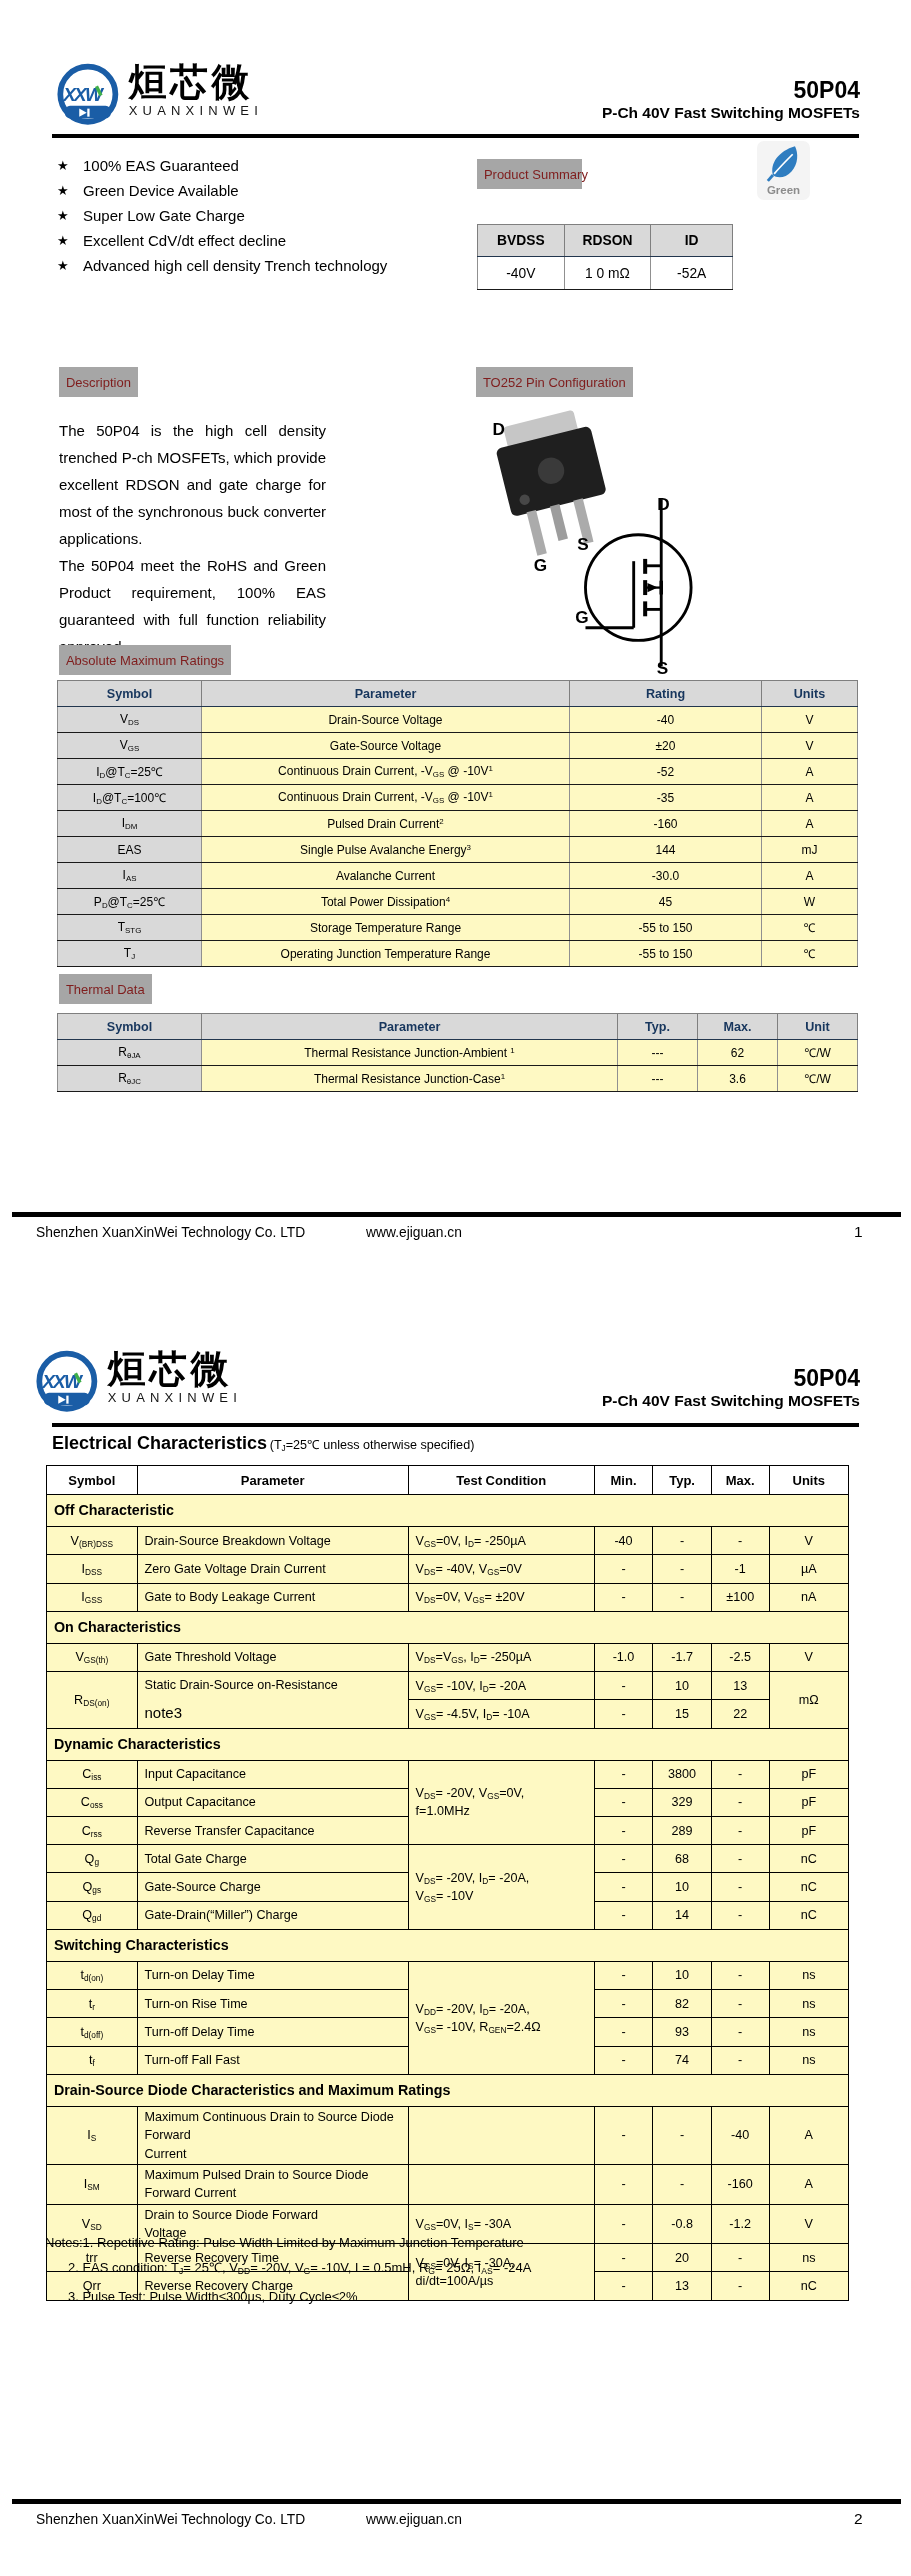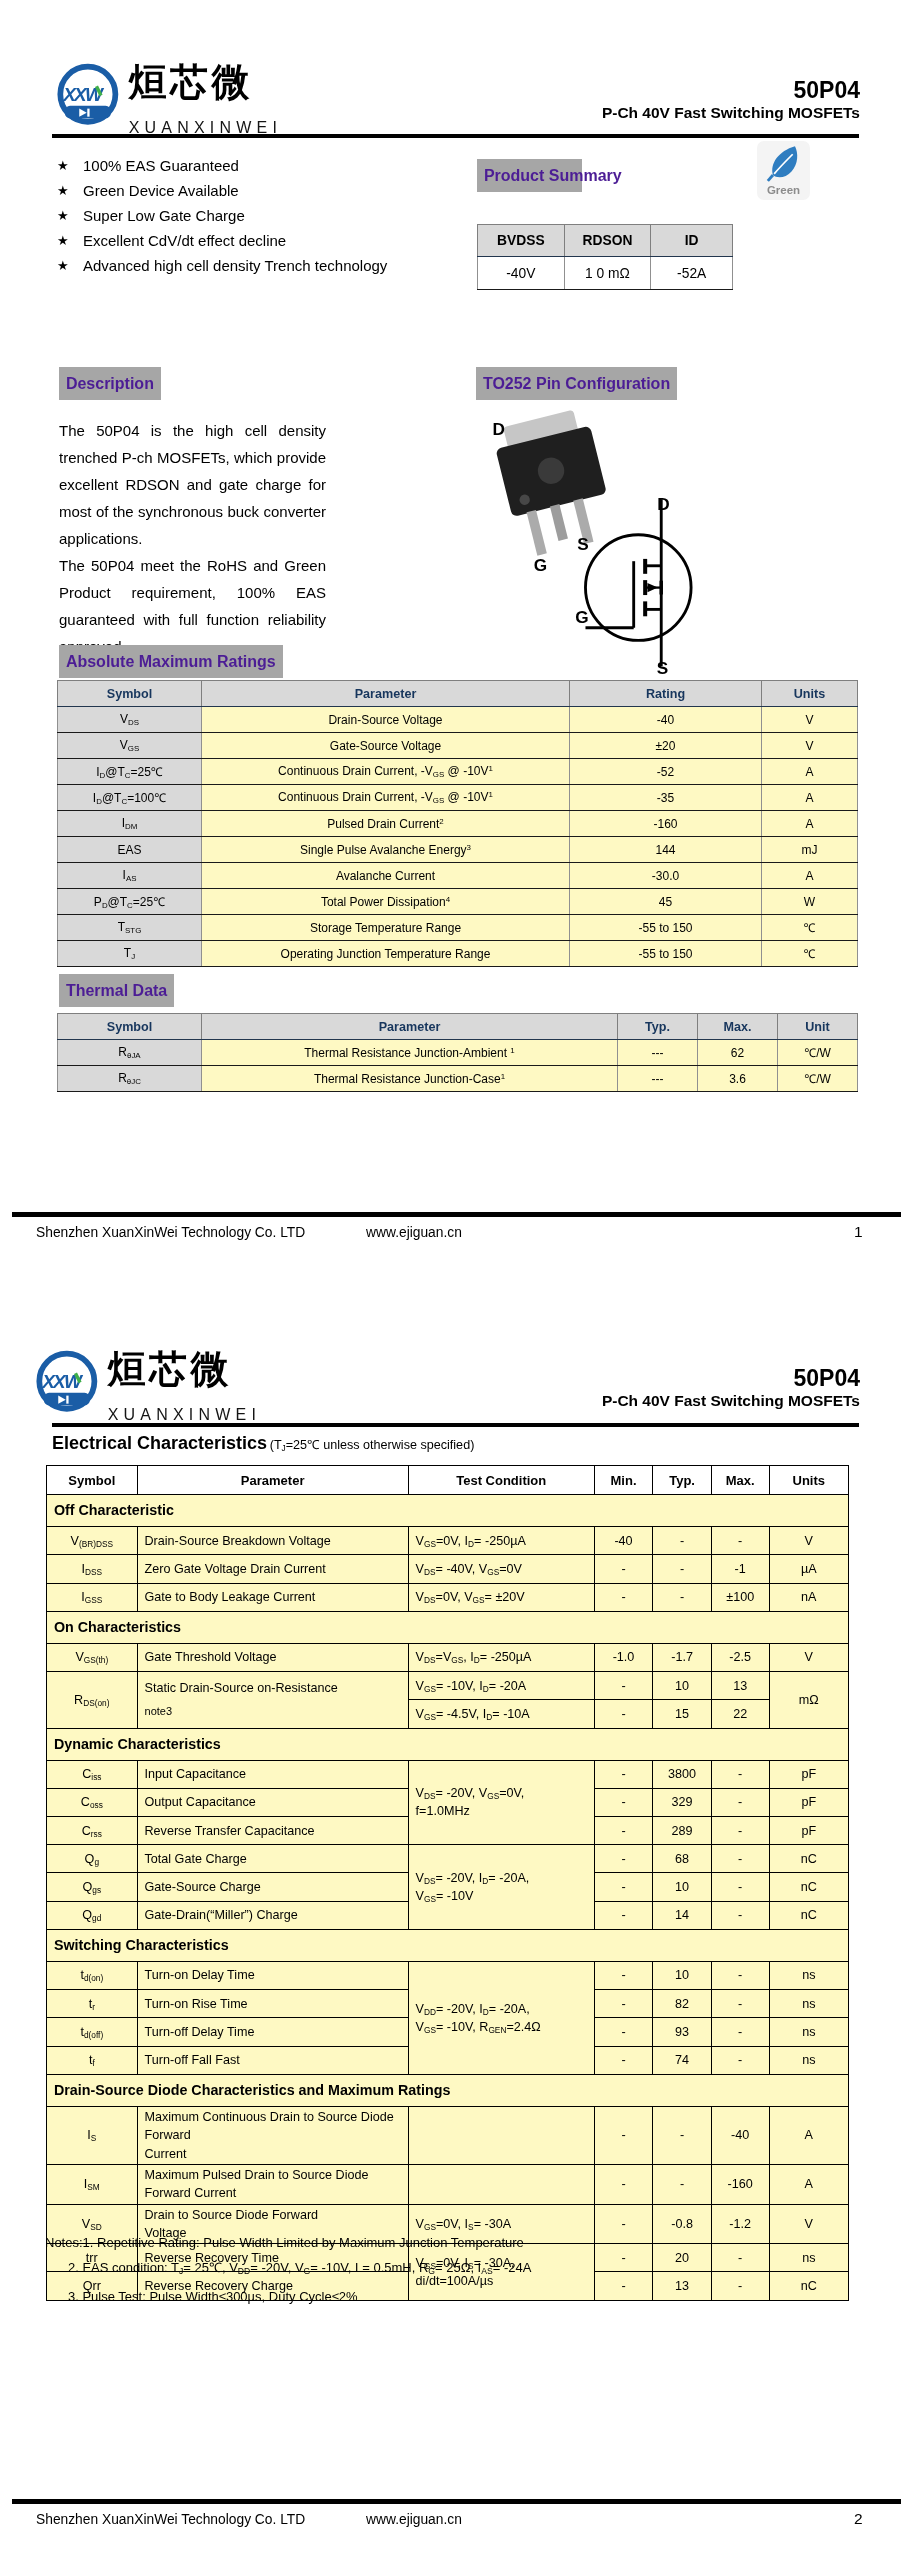--- a/index.html
+++ b/index.html
@@ -3,32 +3,32 @@
 <meta charset="utf-8">
 <style>
   html,body{margin:0;padding:0;background:#fff;}
   .canvas{position:relative;width:911px;height:2576px;background:#fff;
     font-family:"Liberation Sans",sans-serif;color:#000;overflow:hidden;}
   .page{position:absolute;left:0;width:911px;height:1288px;}
   
   .hdr-left{position:absolute;display:flex;align-items:flex-start;}
   .brand{margin-left:5.7px;}
   .brand-cn{font-size:38px;font-weight:bold;line-height:42px;letter-spacing:3.4px;}
-  .brand-en{font-size:16px;letter-spacing:5.2px;color:#151515;margin-top:16px;}
+  .brand-en{font-size:13px;letter-spacing:5.2px;color:#151515;margin-top:0px;}
   .hdr-right{position:absolute;left:505px;width:355px;text-align:right;}
   .part-no{font-size:23px;font-weight:bold;line-height:25px;}
   .part-sub{font-size:15.5px;font-weight:bold;margin-top:1px;}
   .rule{position:absolute;background:#000;}
   
   .features{position:absolute;width:390px;}
   .feat{position:relative;padding-left:26px;font-size:15px;line-height:25px;}
   .feat .star{position:absolute;left:0;top:0;font-size:13px;}
   
-  .label-box{position:absolute;background:#a6a6a6;color:#4c1d95;font-weight:bold;
-    font-size:16px;padding:7.5px 6.9px;white-space:nowrap;}
+  .label-box{position:absolute;background:#a6a6a6;color:#7f1d1d;font-weight:normal;
+    font-size:13px;padding:7.5px 6.9px;white-space:nowrap;}
   
   .green-badge{position:absolute;width:53px;height:59px;background:#f4f4f4;border-radius:6.9px;
     display:flex;flex-direction:column;align-items:center;justify-content:center;}
   .green-badge .glabel{font-size:11.5px;font-weight:bold;color:#8c8c8c;margin-top:1.1px;}
   
   table{border-collapse:collapse;table-layout:fixed;position:absolute;background:#fef9c3;}
   td,th{overflow:hidden;}
   
   .t1{border:1.7px solid #22364e;}
   .t1 th{background:#d9d9d9;color:#17365d;font-size:12.6px;font-weight:bold;height:23px;
@@ -39,21 +39,21 @@
   .t1 tbody td:first-child{background:#d9d9d9;}
   .t1.sum th{color:#000;font-size:13.8px;height:29px;}
   .t1.sum td{font-size:13.8px;height:30px;background:#fff !important;}
   
   .t2{border:1.7px solid #000;}
   .t2 th{font-size:13px;font-weight:bold;height:26px;border:1.1px solid #000;text-align:center;background:#fff;}
   .t2 td{font-size:12.6px;text-align:center;height:25px;border:1.1px solid #000;line-height:1.45;padding:1.1px 2.3px;}
   .t2 td.pl{text-align:left;padding-left:6.9px;}
   .t2 td.sec{font-size:14.3px;font-weight:bold;text-align:left;height:29px;padding-left:6.9px;
     border-top:1.7px solid #000;border-bottom:1.7px solid #000;}
-  .cellnote{display:block;font-size:11px;margin-top:7px;}
+  .cellnote{display:block;font-size:15px;margin-top:7px;}
   sub{font-size:66%;vertical-align:-0.25em;}
   sup{font-size:66%;vertical-align:0.5em;}
   
   .desc{position:absolute;width:267px;font-size:15px;line-height:27px;text-align:justify;}
   .desc p{margin:0;}
   
   .elec-title{position:absolute;white-space:nowrap;}
   .elec-title .big{font-size:18px;font-weight:bold;}
   .elec-title .small{font-size:12.6px;font-weight:normal;}
   

